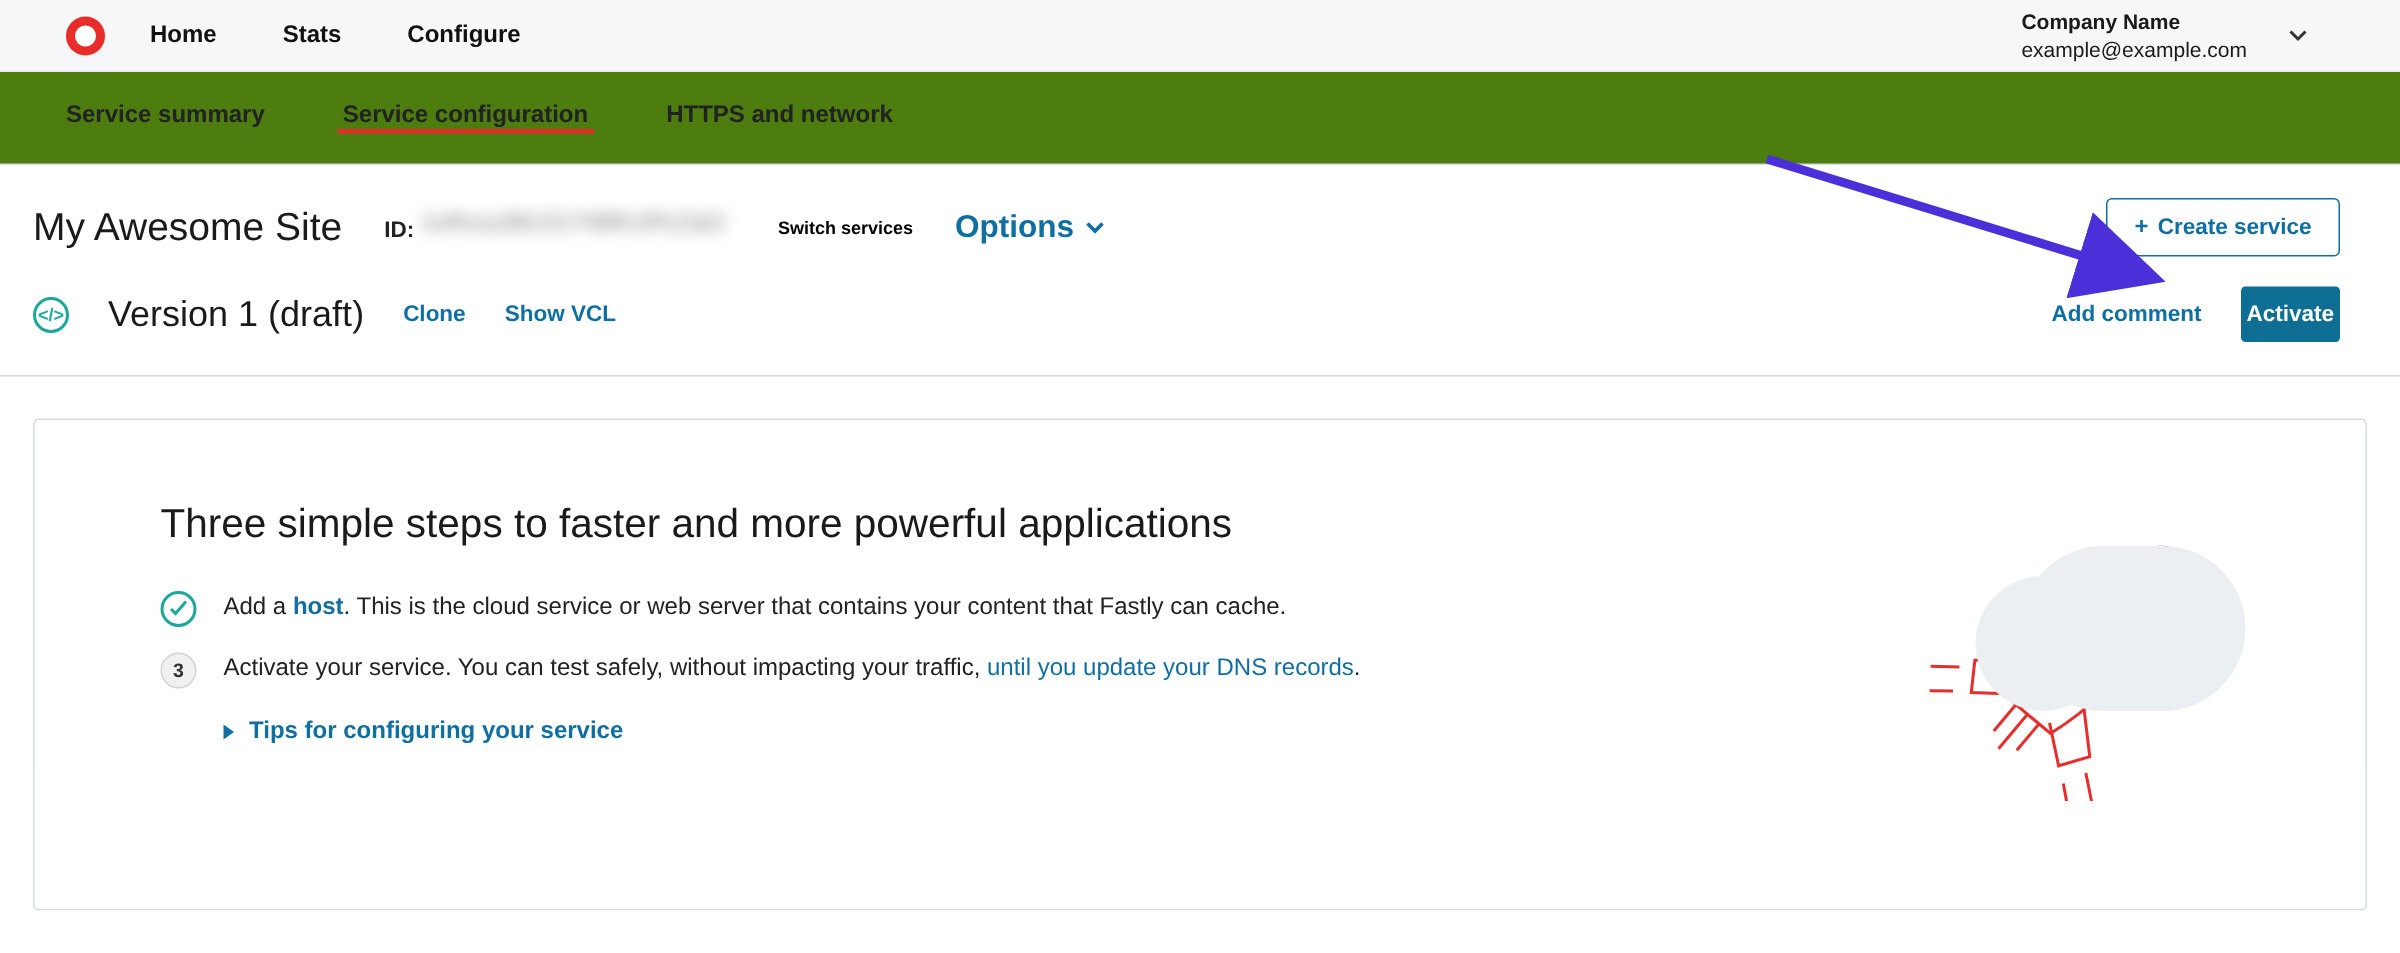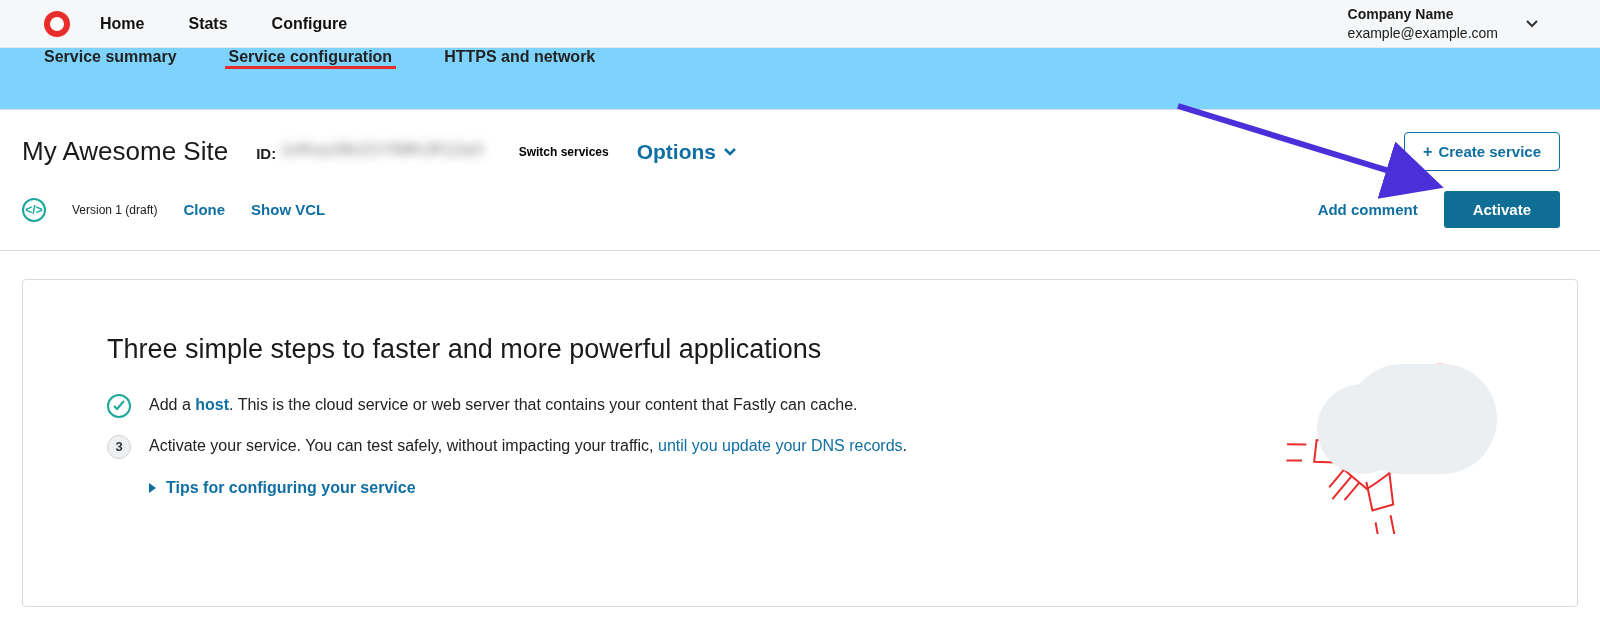--- a/index.html
+++ b/index.html
@@ -25,44 +25,44 @@
   .logo .needle{position:absolute;width:3px;height:10px;background:var(--red);top:3px;left:12px;transform-origin:50% 100%;transform:rotate(25deg);border-radius:2px;}
   .topnav{display:flex;gap:44px;font-weight:700;font-size:16px;}
   .topnav a{color:#111;text-decoration:none;cursor:pointer;}
   .account{margin-left:auto;display:flex;align-items:center;gap:28px;padding-right:40px;justify-content:space-between;}
   .account .acc-text{text-align:left;font-size:14px;font-weight:700;line-height:1.3;}
   .account .acc-text .email{font-weight:400;}
   .chev{width:12px;height:12px;display:inline-block;}
   .chev svg{display:block;}
 
   
-  .subtabs{height:62px;border-bottom:1px solid var(--border);display:flex;align-items:flex-start;padding-left:40px;gap:44px;background:#7dd3fc;}
+  .subtabs{height:62px;border-bottom:1px solid var(--border);display:flex;align-items:center;padding-left:40px;gap:44px;background:#4d7c0f;}
   .subtabs .tab{display:flex;align-items:center;font-weight:700;font-size:16px;color:#222;border-bottom:3px solid transparent;cursor:pointer;padding:0 4px;}
   .subtabs .tab.active{border-bottom-color:var(--accent-red);}
 
   
   .service-head{padding:22px 40px 0 22px;display:flex;align-items:center;gap:28px;position:relative;}
   .service-title{font-size:26px;font-weight:500;}
   .id-label{font-size:15px;font-weight:700;color:#222;}
   .id-value{display:inline-block;width:210px;height:18px;filter:blur(5px);color:#777;white-space:nowrap;overflow:hidden;}
   .switch{color:#000000;font-weight:700;font-size:12px;cursor:pointer;}
   .options{color:var(--link);font-weight:700;font-size:21px;display:flex;align-items:center;gap:8px;cursor:pointer;}
   .create-btn{margin-left:auto;border:1px solid var(--link);color:var(--link);background:#fff;border-radius:4px;padding:10px 18px;font-weight:700;font-size:15px;display:flex;align-items:center;gap:6px;cursor:pointer;}
   .plus{font-weight:900;font-size:16px;line-height:1;}
 
   
   .annot-arrow{position:absolute;left:1170px;top:-10px;pointer-events:none;}
 
   
   .version-row{padding:20px 40px 22px 22px;display:flex;align-items:center;gap:26px;border-bottom:1px solid var(--border);}
   .code-badge{width:24px;height:24px;border:2px solid var(--teal);border-radius:50%;color:var(--teal);font-size:12px;font-weight:700;display:flex;align-items:center;justify-content:center;}
-  .version-label{font-size:12px;}
+  .version-label{font-size:24px;}
   .link{color:var(--link);font-weight:700;font-size:15px;cursor:pointer;}
   .spacer{flex:1;}
-  .activate{background:var(--blue-dark);color:#fff;border:none;border-radius:3px;padding:10px 29px;font-weight:700;font-size:15px;cursor:pointer;}
+  .activate{background:var(--blue-dark);color:#fff;border:none;border-radius:3px;padding:10px 4px;font-weight:700;font-size:15px;cursor:pointer;}
 
   
   .card{margin:28px 22px 0;border:1px solid var(--border);border-radius:4px;padding:54px 80px 72px 84px;display:flex;align-items:flex-start;}
   .card-main{flex:1;}
   .card h2{margin:0 0 28px;font-size:27px;font-weight:500;}
   .steps{list-style:none;padding:0;margin:0;}
   .steps li{display:flex;align-items:flex-start;gap:18px;font-size:16px;line-height:1.5;margin-bottom:16px;color:#222;}
   .step-badge{flex:none;width:24px;height:24px;border-radius:50%;display:flex;align-items:center;justify-content:center;font-size:13px;margin-top:1px;}
   .step-badge.done{border:2px solid var(--teal);color:var(--teal);}
   .step-badge.done svg{width:12px;height:12px;}

